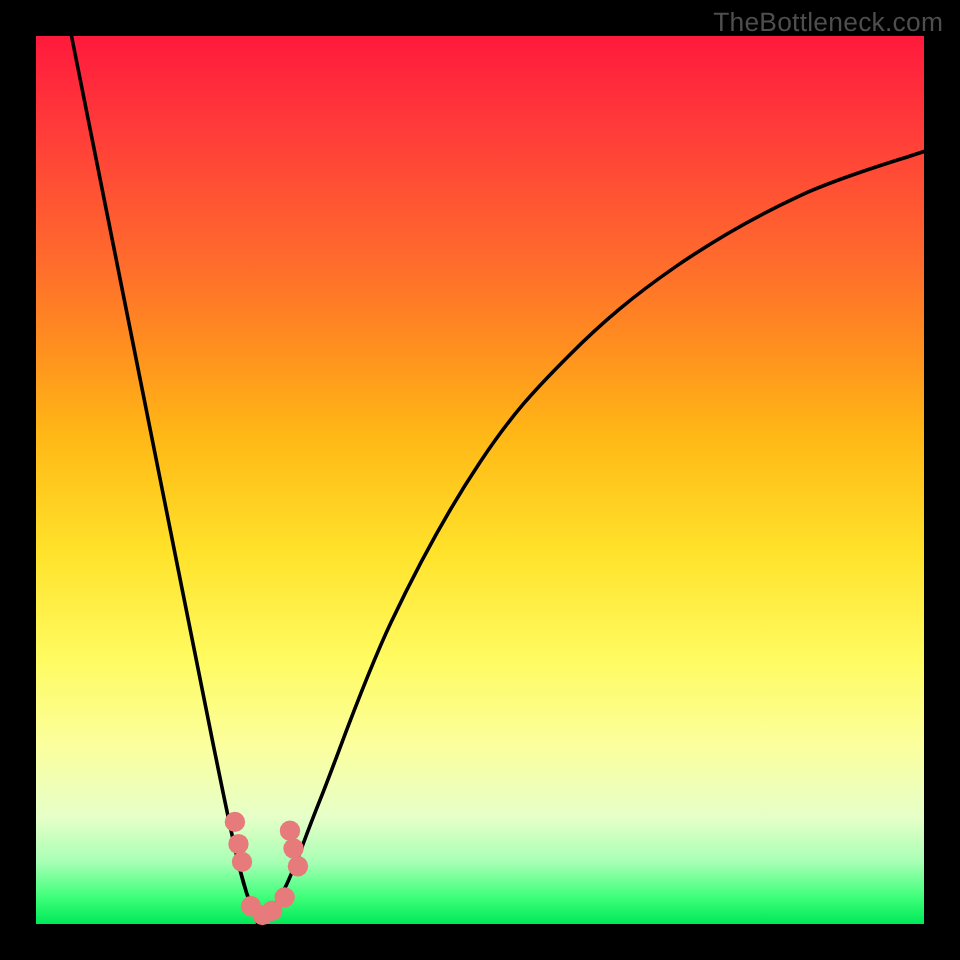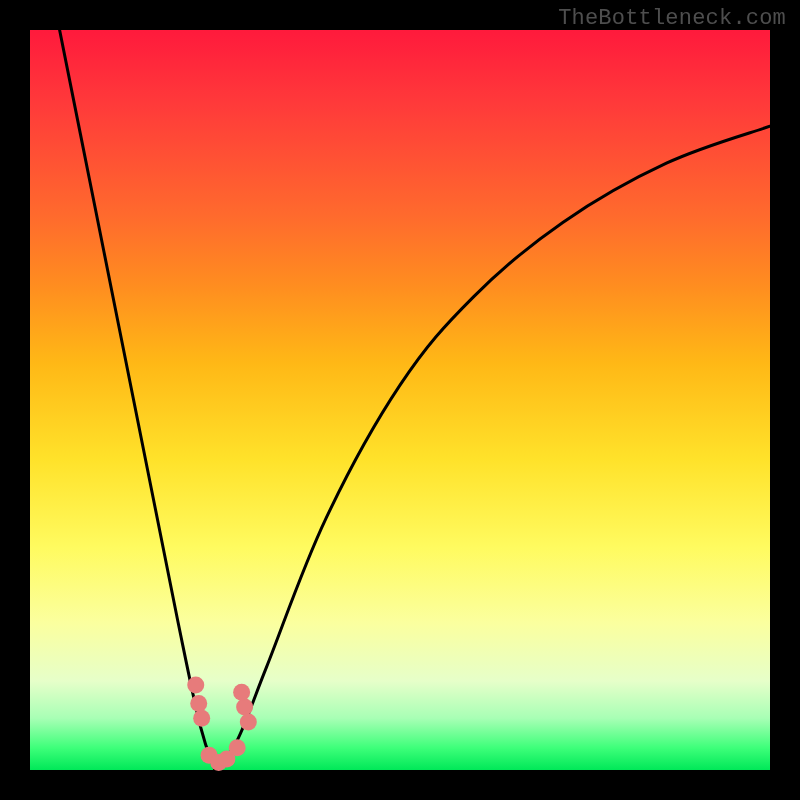--- a/index.html
+++ b/index.html
@@ -27,21 +27,21 @@
       #fbff9e 80%,
       #e6ffc9 88%,
       #a8ffb5 93%,
       #3eff7a 97%,
       #00e858 100%);
   }
   .watermark {
     position: absolute;
     top: 6px;
     right: 14px;
-    font-family: Liberation Mono, monospace;
+    font-family: Liberation Sans, sans-serif;
     font-size: 22px;
     color: #4e4e4e;
     letter-spacing: 0.2px;
     pointer-events: none;
     user-select: none;
   }
   svg.curves {
     position: absolute;
     left: 0; top: 0;
     width: 740px; height: 740px;

